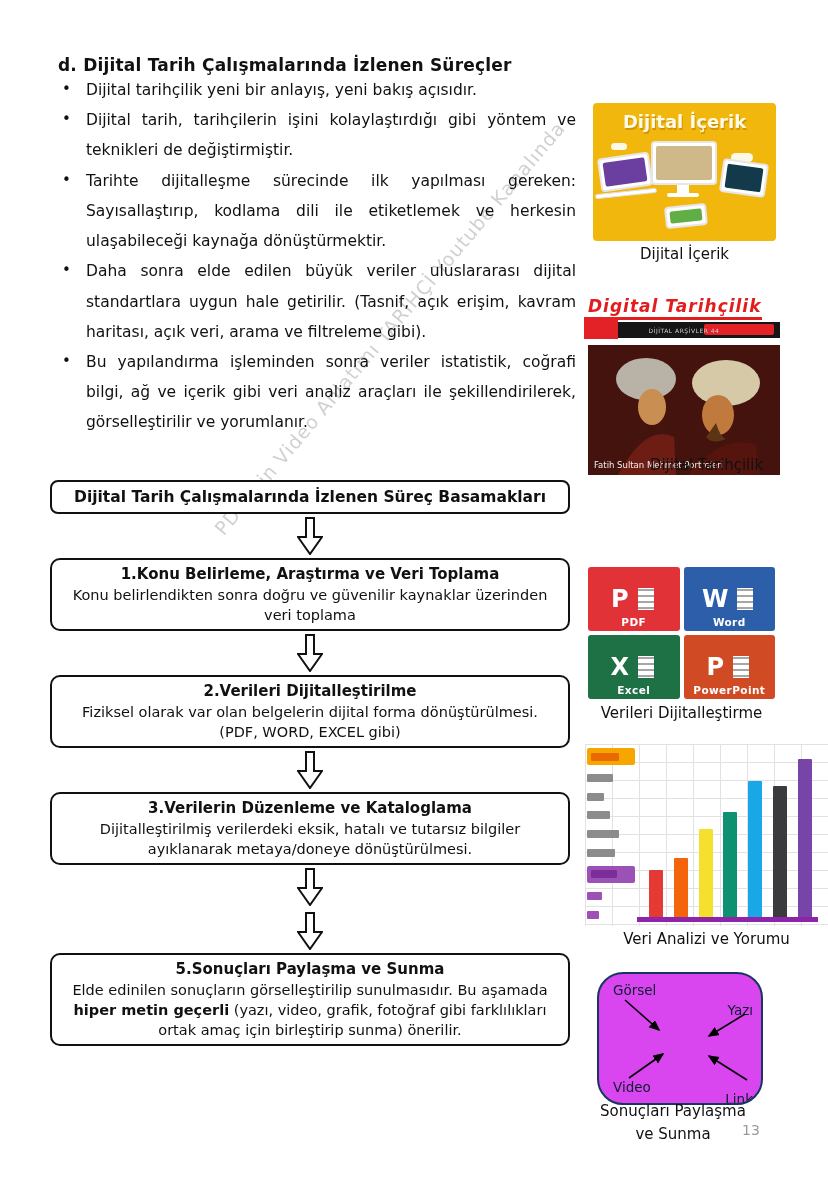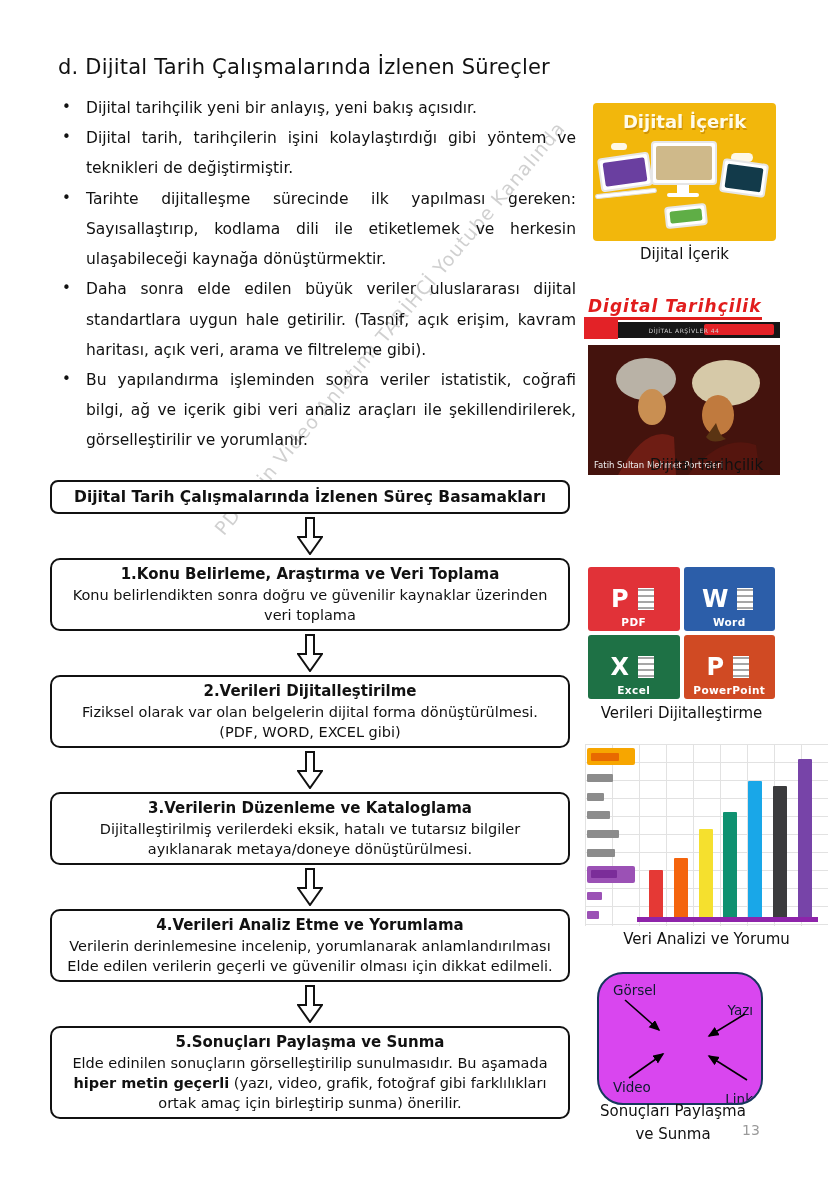--- a/index.html
+++ b/index.html
@@ -10,21 +10,21 @@
   
   .watermark {
     position:absolute; left:210px; top:525px; width:520px;
     transform:rotate(-50deg); transform-origin:left top;
     font-size:19px; letter-spacing:1px; color:rgba(150,150,150,.45);
     white-space:nowrap; pointer-events:none; z-index:1;
   }
 
   
   .main-col { position:absolute; left:58px; top:55px; width:518px; z-index:2; }
-  .heading { font-size:21px; font-weight:normal; letter-spacing:.2px; margin-bottom:14px; }
+  .heading { font-size:17px; font-weight:bold; letter-spacing:.2px; }
   ul.bullets { list-style:none; }
   ul.bullets li {
     position:relative; padding-left:28px; font-size:15.5px; line-height:1.95;
     text-align:justify; text-justify:inter-word;
   }
   ul.bullets li::before { content:"•"; position:absolute; left:4px; top:0; font-size:15px; }
 
   
   .flowchart { position:absolute; left:50px; top:480px; width:520px; z-index:2;
     display:flex; flex-direction:column; align-items:center; }
@@ -145,25 +145,20 @@
     <div class="fc-box">
       <div class="fc-title">3.Verilerin Düzenleme ve Kataloglama</div>
       <div class="fc-line">Dijitalleştirilmiş verilerdeki eksik, hatalı ve tutarsız bilgiler</div>
       <div class="fc-line">ayıklanarak metaya/doneye dönüştürülmesi.</div>
     </div>
 
     <svg class="fc-arrow" width="26" height="38" viewBox="0 0 26 38">
       <path d="M9 1 h8 v19 h8 L13 37 1 20 h8 z" fill="#fff" stroke="#111" stroke-width="2"></path>
     </svg>
 
-    <div class="fc-box">
-      <div class="fc-title">4.Verileri Analiz Etme ve Yorumlama</div>
-      <div class="fc-line">Verilerin derinlemesine incelenip, yorumlanarak anlamlandırılması</div>
-      <div class="fc-line">Elde edilen verilerin geçerli ve güvenilir olması için dikkat edilmeli.</div>
-    </div>
 
     <svg class="fc-arrow" width="26" height="38" viewBox="0 0 26 38">
       <path d="M9 1 h8 v19 h8 L13 37 1 20 h8 z" fill="#fff" stroke="#111" stroke-width="2"></path>
     </svg>
 
     <div class="fc-box">
       <div class="fc-title">5.Sonuçları Paylaşma ve Sunma</div>
       <div class="fc-line"><span>Elde edinilen sonuçların görselleştirilip sunulmasıdır. Bu aşamada </span><b>hiper metin geçerli</b><span> (yazı, video, grafik, fotoğraf gibi farklılıkları ortak amaç için birleştirip sunma) önerilir.</span></div>
     </div>
   </div>

